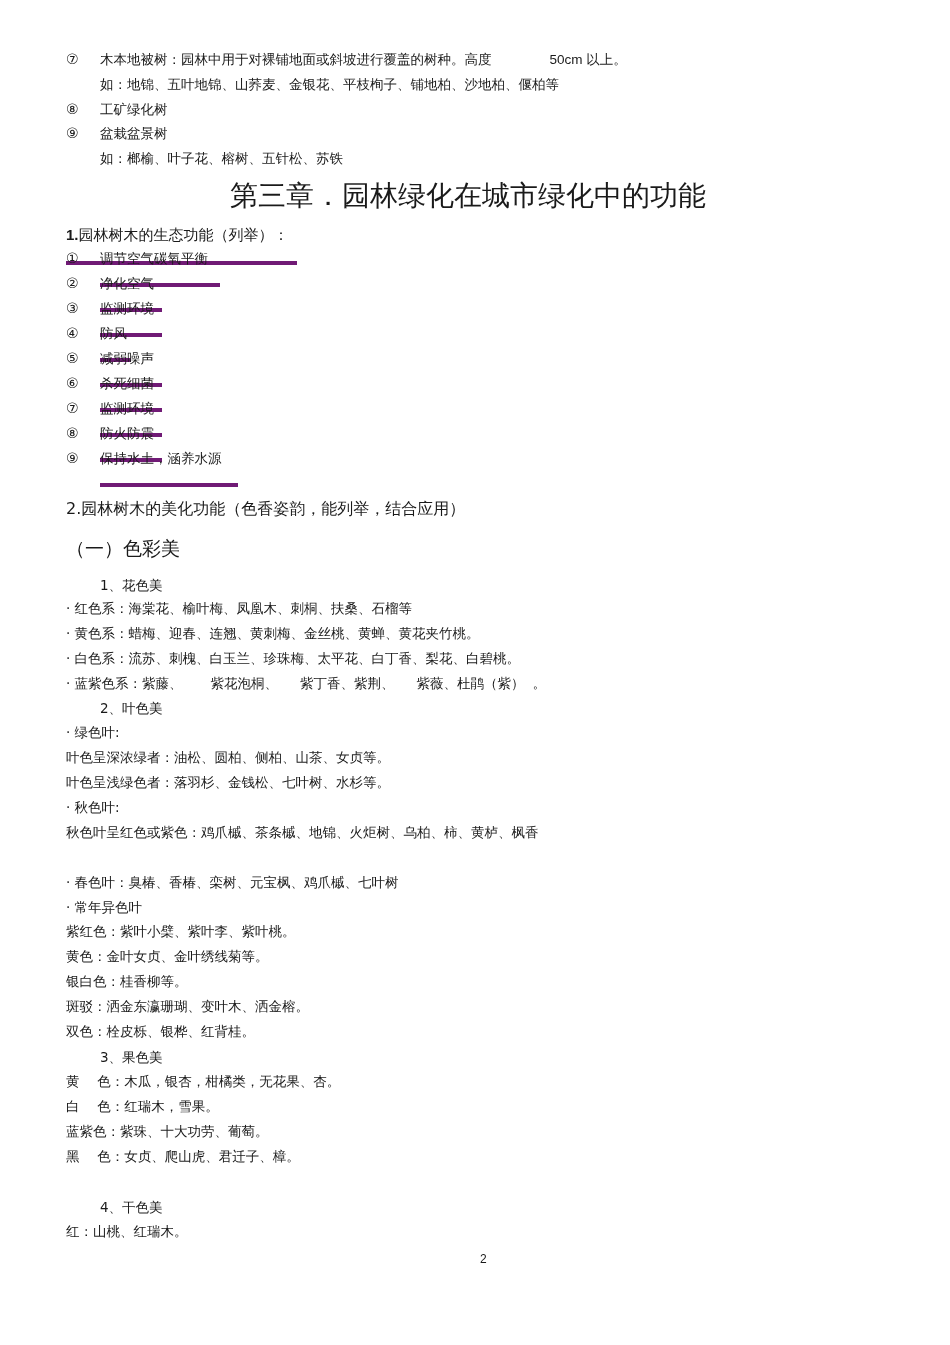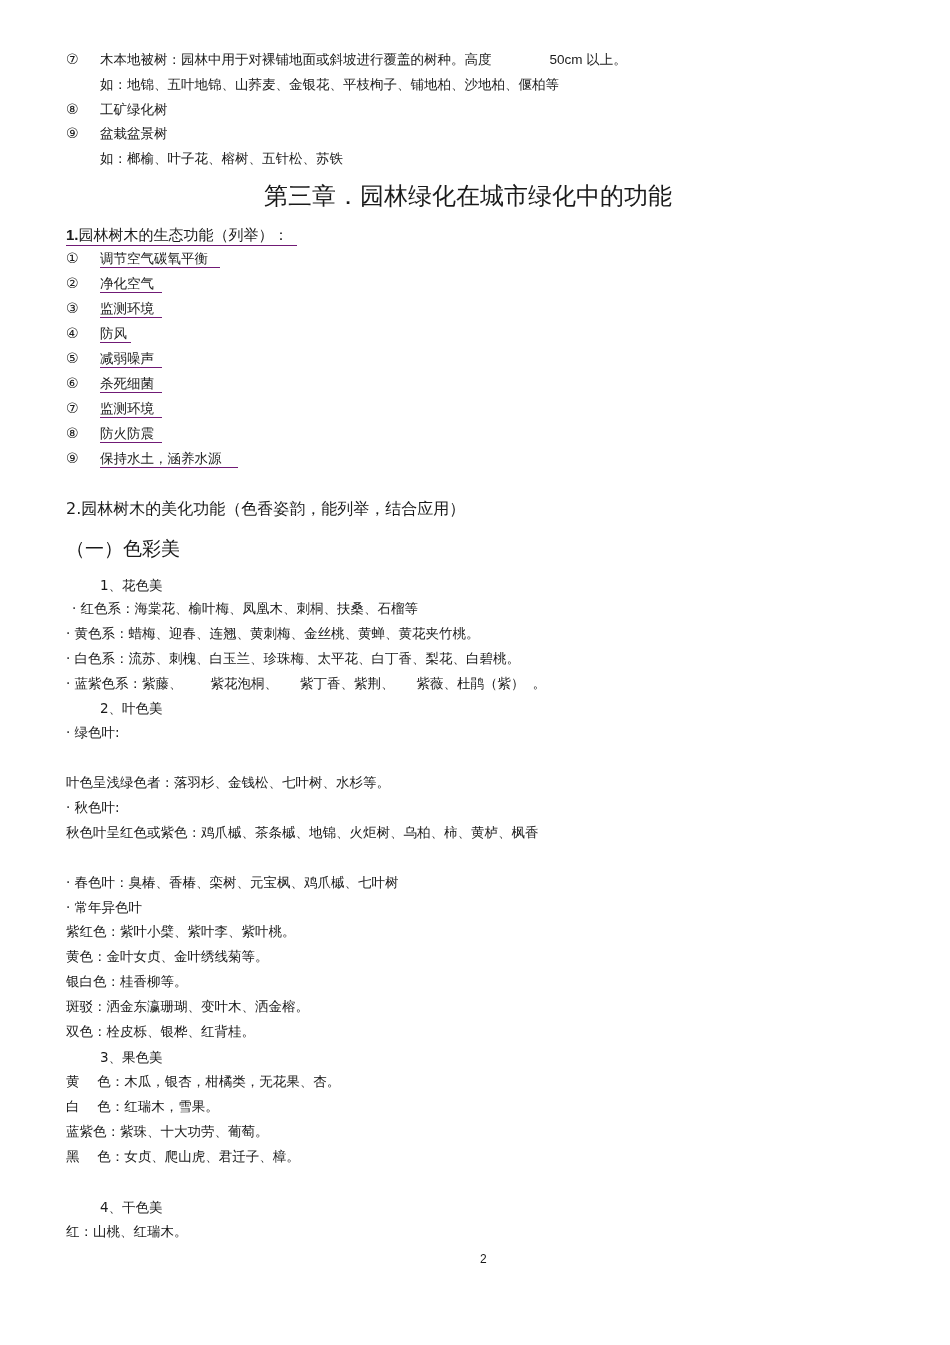--- a/index.html
+++ b/index.html
@@ -10,27 +10,27 @@
     }
     .page { position: absolute; left: 0; top: 0; width: 770px; height: 1345px; }
     .line {
       position: absolute; left: 66px; font-size: 13.5px; line-height: 18px;
       white-space: nowrap;
     }
     .num { display: inline-block; width: 34px; font-size: 14px; }
     .indent { left: 100px; }
     .title {
       position: absolute; left: 0; width: 950px; text-align: center;
-      top: 180px; font-size: 24px; line-height: 32px; padding-left: 0;
+      top: 180px; font-size: 28px; line-height: 32px; padding-left: 0;
     }
     .title span { position: relative; left: -7px; }
     .h1 { font-size: 15px; line-height: 20px; }
     .h1 b { font-family: "Liberation Sans", sans-serif; font-weight: bold; }
     .underline-block {
-      display: inline-block; border-bottom: 1px solid #701a75; padding-bottom: 0px;
+      display: inline-block; border-bottom: 4px solid #701a75; padding-bottom: 16px;
     }
     .h2 { font-size: 16px; line-height: 20px; }
     .h3 { font-size: 19px; line-height: 24px; left: 72px; }
     .sub { left: 100px; }
     .pagenum {
       position: absolute; left: 480px; top: 1252px; font-size: 12px;
       font-family: "Liberation Sans", sans-serif;
     }
     .sp { display: inline-block; }
   </style>
@@ -84,29 +84,30 @@
     <span class="num">⑧</span><span class="underline-block" style="padding-right:8px;">防火防震</span>
   </div>
   <div class="line" style="top:449px;">
     <span class="num">⑨</span><span class="underline-block" style="padding-right:16px;">保持水土，涵养水源</span>
   </div>
 
   <div class="line h2" style="top:499px;">2.园林树木的美化功能（色香姿韵，能列举，结合应用）</div>
   <div class="line h3" style="left:66px; top:536px;">（一）色彩美</div>
 
   <div class="line sub" style="top:576px;">1、花色美</div>
-  <div class="line" style="top:599px;margin-left:6px;">· 红色系：海棠花、榆叶梅、凤凰木、刺桐、扶桑、石榴等</div>
+  <div class="line" style="top:599px;">· 红色系：海棠花、榆叶梅、凤凰木、刺桐、扶桑、石榴等</div>
   <div class="line" style="top:624px;">· 黄色系：蜡梅、迎春、连翘、黄刺梅、金丝桃、黄蝉、黄花夹竹桃。</div>
   <div class="line" style="top:649px;">· 白色系：流苏、刺槐、白玉兰、珍珠梅、太平花、白丁香、梨花、白碧桃。</div>
   <div class="line" style="top:674px;">
     <span>· 蓝紫色系：紫藤、</span><span class="sp" style="width:28px;"></span><span>紫花泡桐、</span><span class="sp" style="width:22px;"></span><span>紫丁香、紫荆、</span><span class="sp" style="width:22px;"></span><span>紫薇、杜鹃（紫）</span><span class="sp" style="width:8px;"></span><span>。</span>
   </div>
 
   <div class="line sub" style="top:699px;">2、叶色美</div>
   <div class="line" style="top:723px;">· 绿色叶:</div>
+  <div class="line" style="top:748px;">叶色呈深浓绿者：油松、圆柏、侧柏、山茶、女贞等。</div>
   <div class="line" style="top:773px;">叶色呈浅绿色者：落羽杉、金钱松、七叶树、水杉等。</div>
   <div class="line" style="top:798px;">· 秋色叶:</div>
   <div class="line" style="top:823px;">秋色叶呈红色或紫色：鸡爪槭、茶条槭、地锦、火炬树、乌柏、柿、黄栌、枫香</div>
   <div class="line" style="top:873px;">· 春色叶：臭椿、香椿、栾树、元宝枫、鸡爪槭、七叶树</div>
   <div class="line" style="top:898px;">· 常年异色叶</div>
   <div class="line" style="top:922px;">紫红色：紫叶小檗、紫叶李、紫叶桃。</div>
   <div class="line" style="top:947px;">黄色：金叶女贞、金叶绣线菊等。</div>
   <div class="line" style="top:972px;">银白色：桂香柳等。</div>
   <div class="line" style="top:997px;">斑驳：洒金东瀛珊瑚、变叶木、洒金榕。</div>
   <div class="line" style="top:1022px;">双色：栓皮栎、银桦、红背桂。</div>

